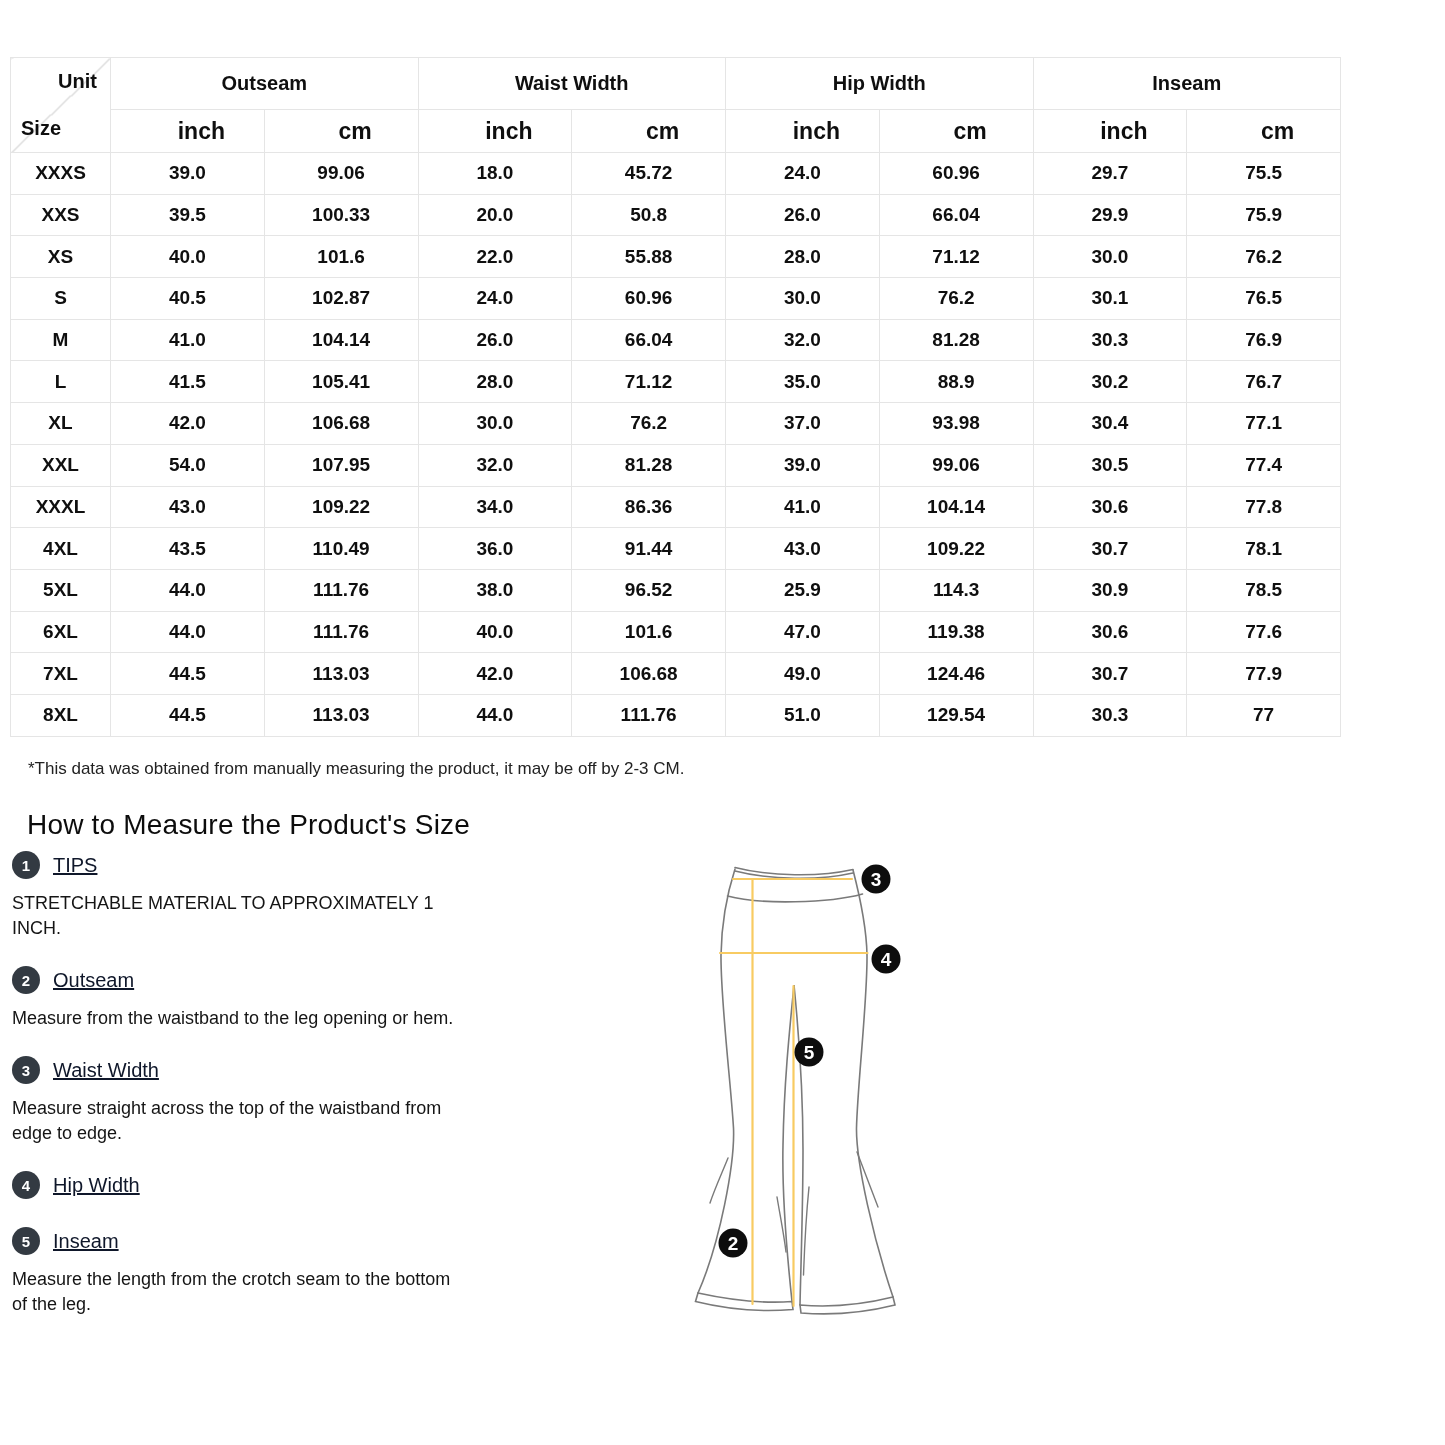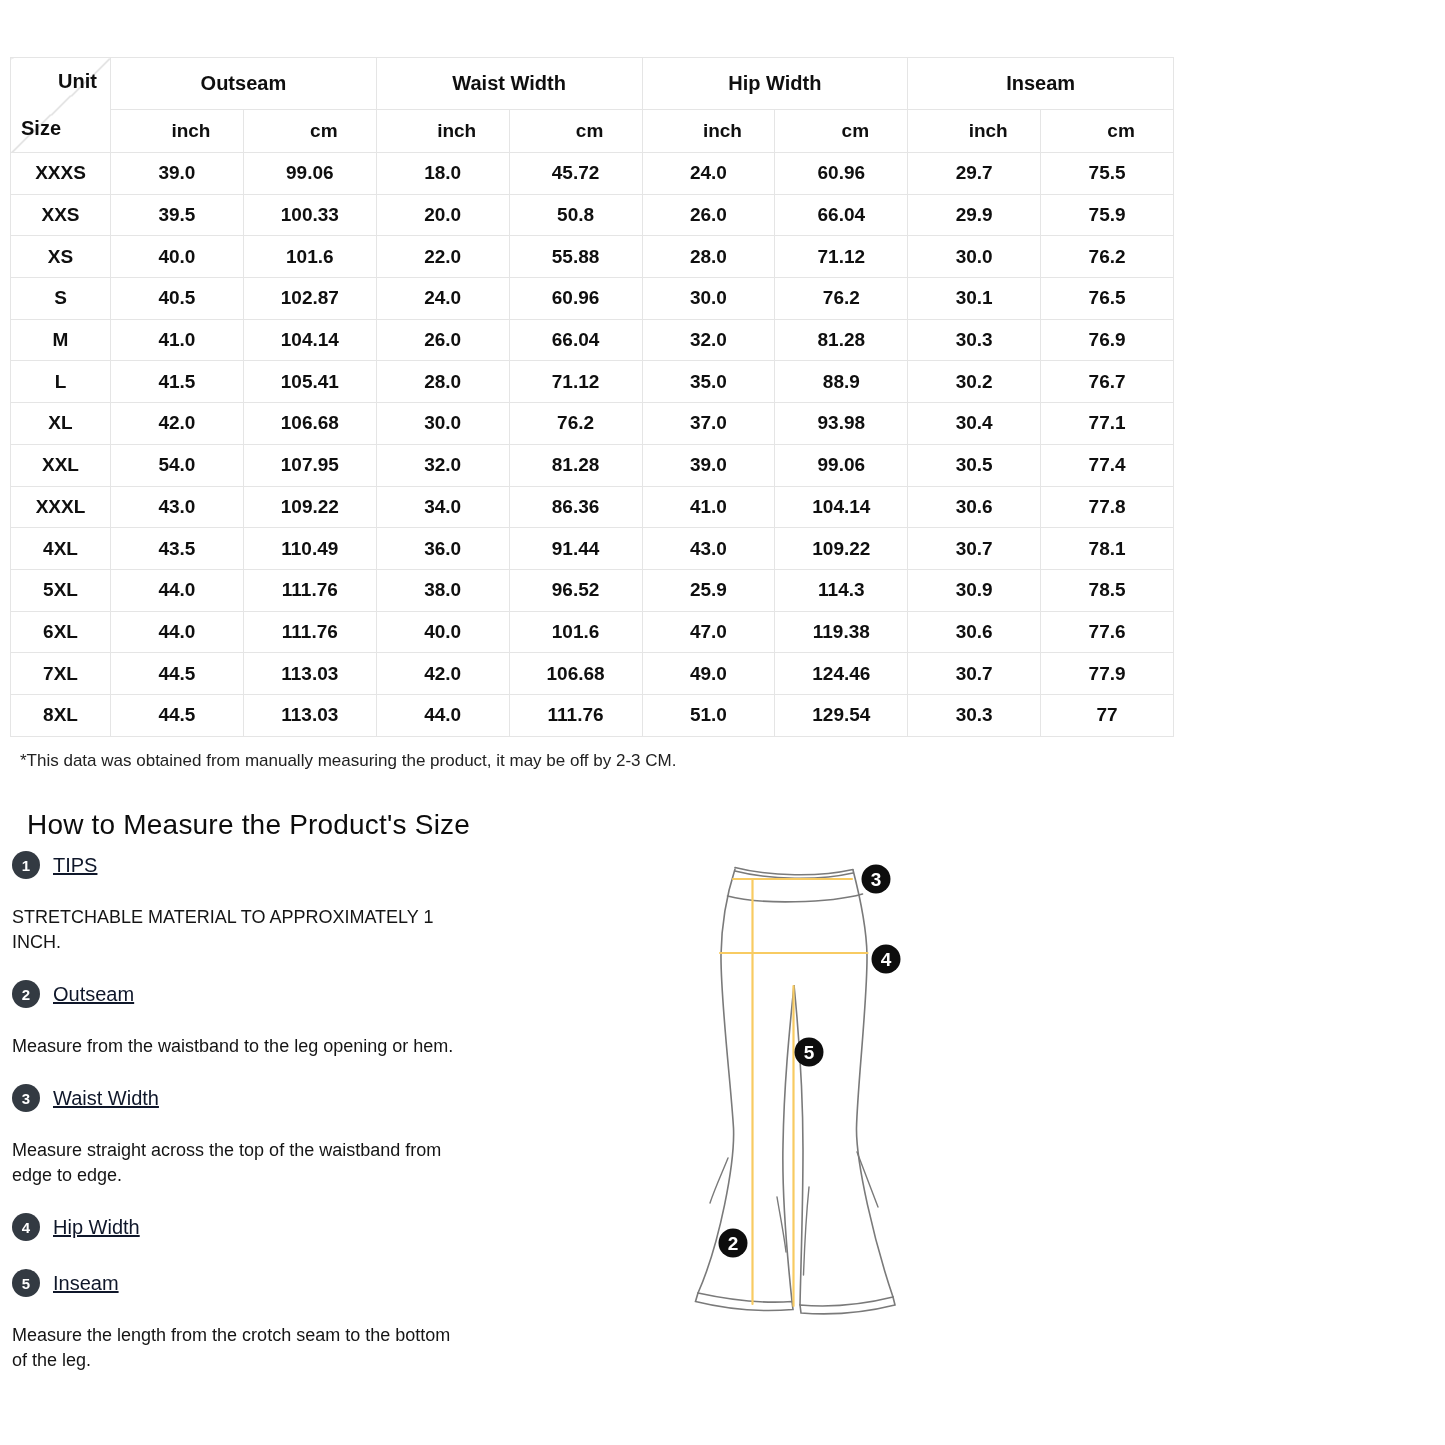--- a/index.html
+++ b/index.html
@@ -9,52 +9,52 @@
     background: #ffffff;
     font-family: "Liberation Sans", "DejaVu Sans", sans-serif;
     color: #111;
     position: relative;
     overflow: hidden;
   }
 
   
   .size-table {
     position: absolute; left: 10px; top: 57px;
-    width: 1164px;
+    width: 1331px;
     border-collapse: collapse;
     table-layout: fixed;
   }
   .size-table th, .size-table td {
     border: 1px solid #e5e5e5;
     text-align: center;
     vertical-align: middle;
     font-weight: bold;
     color: #0f0f0f;
     padding: 0;
     background: #fff;
   }
   .size-table col.c-size { width: 100px; }
   .g-row th { height: 52px; font-size: 20px; }
-  .u-row th { height: 43px; font-size: 19px; padding-left: 28px; }
+  .u-row th { height: 43px; font-size: 23px; padding-left: 28px; }
   .size-table tbody td { height: 41.7px; font-size: 19px; }
 
   .corner-cell {
     position: relative;
     background-image: linear-gradient(to bottom right,
       transparent calc(50% - 0.7px),
       #dcdcdc calc(50% - 0.7px),
       #dcdcdc calc(50% + 0.7px),
       transparent calc(50% + 0.7px)) !important;
   }
   .corner-unit { position: absolute; top: 12px; right: 13px; font-size: 20px; }
   .corner-size { position: absolute; bottom: 12px; left: 10px; font-size: 20px; }
 
   .footnote {
     position: absolute; left: 12px; top: 743px;
-    margin: 8px;
+    margin: 16px;
     font-size: 17px; font-weight: normal; color: #222;
   }
 
   .section-heading {
     position: absolute; left: 11px; top: 793px;
     margin: 16px;
     font-size: 28px; font-weight: 400; color: #0c0c0c;
     letter-spacing: 0.2px;
   }
 
@@ -67,21 +67,21 @@
   .m-row { display: flex; align-items: center; gap: 13px; height: 34px; }
   .m-badge {
     width: 28px; height: 28px; border-radius: 50%;
     background: #333a42; color: #fff;
     font-size: 15px; font-weight: bold;
     display: flex; align-items: center; justify-content: center;
     flex: 0 0 28px;
   }
   .m-title { font-size: 20px; color: #0f172a; text-decoration: underline; }
   .m-desc {
-    margin: 23px 0 0 0;
+    margin: 9px 0 0 0;
     font-size: 18px; line-height: 25px; color: #151515;
     max-width: 452px;
   }
 
   
   .diagram {
     position: absolute; left: 660px; top: 845px;
     width: 300px; height: 470px;
   }
   .diagram svg { display: block; }

